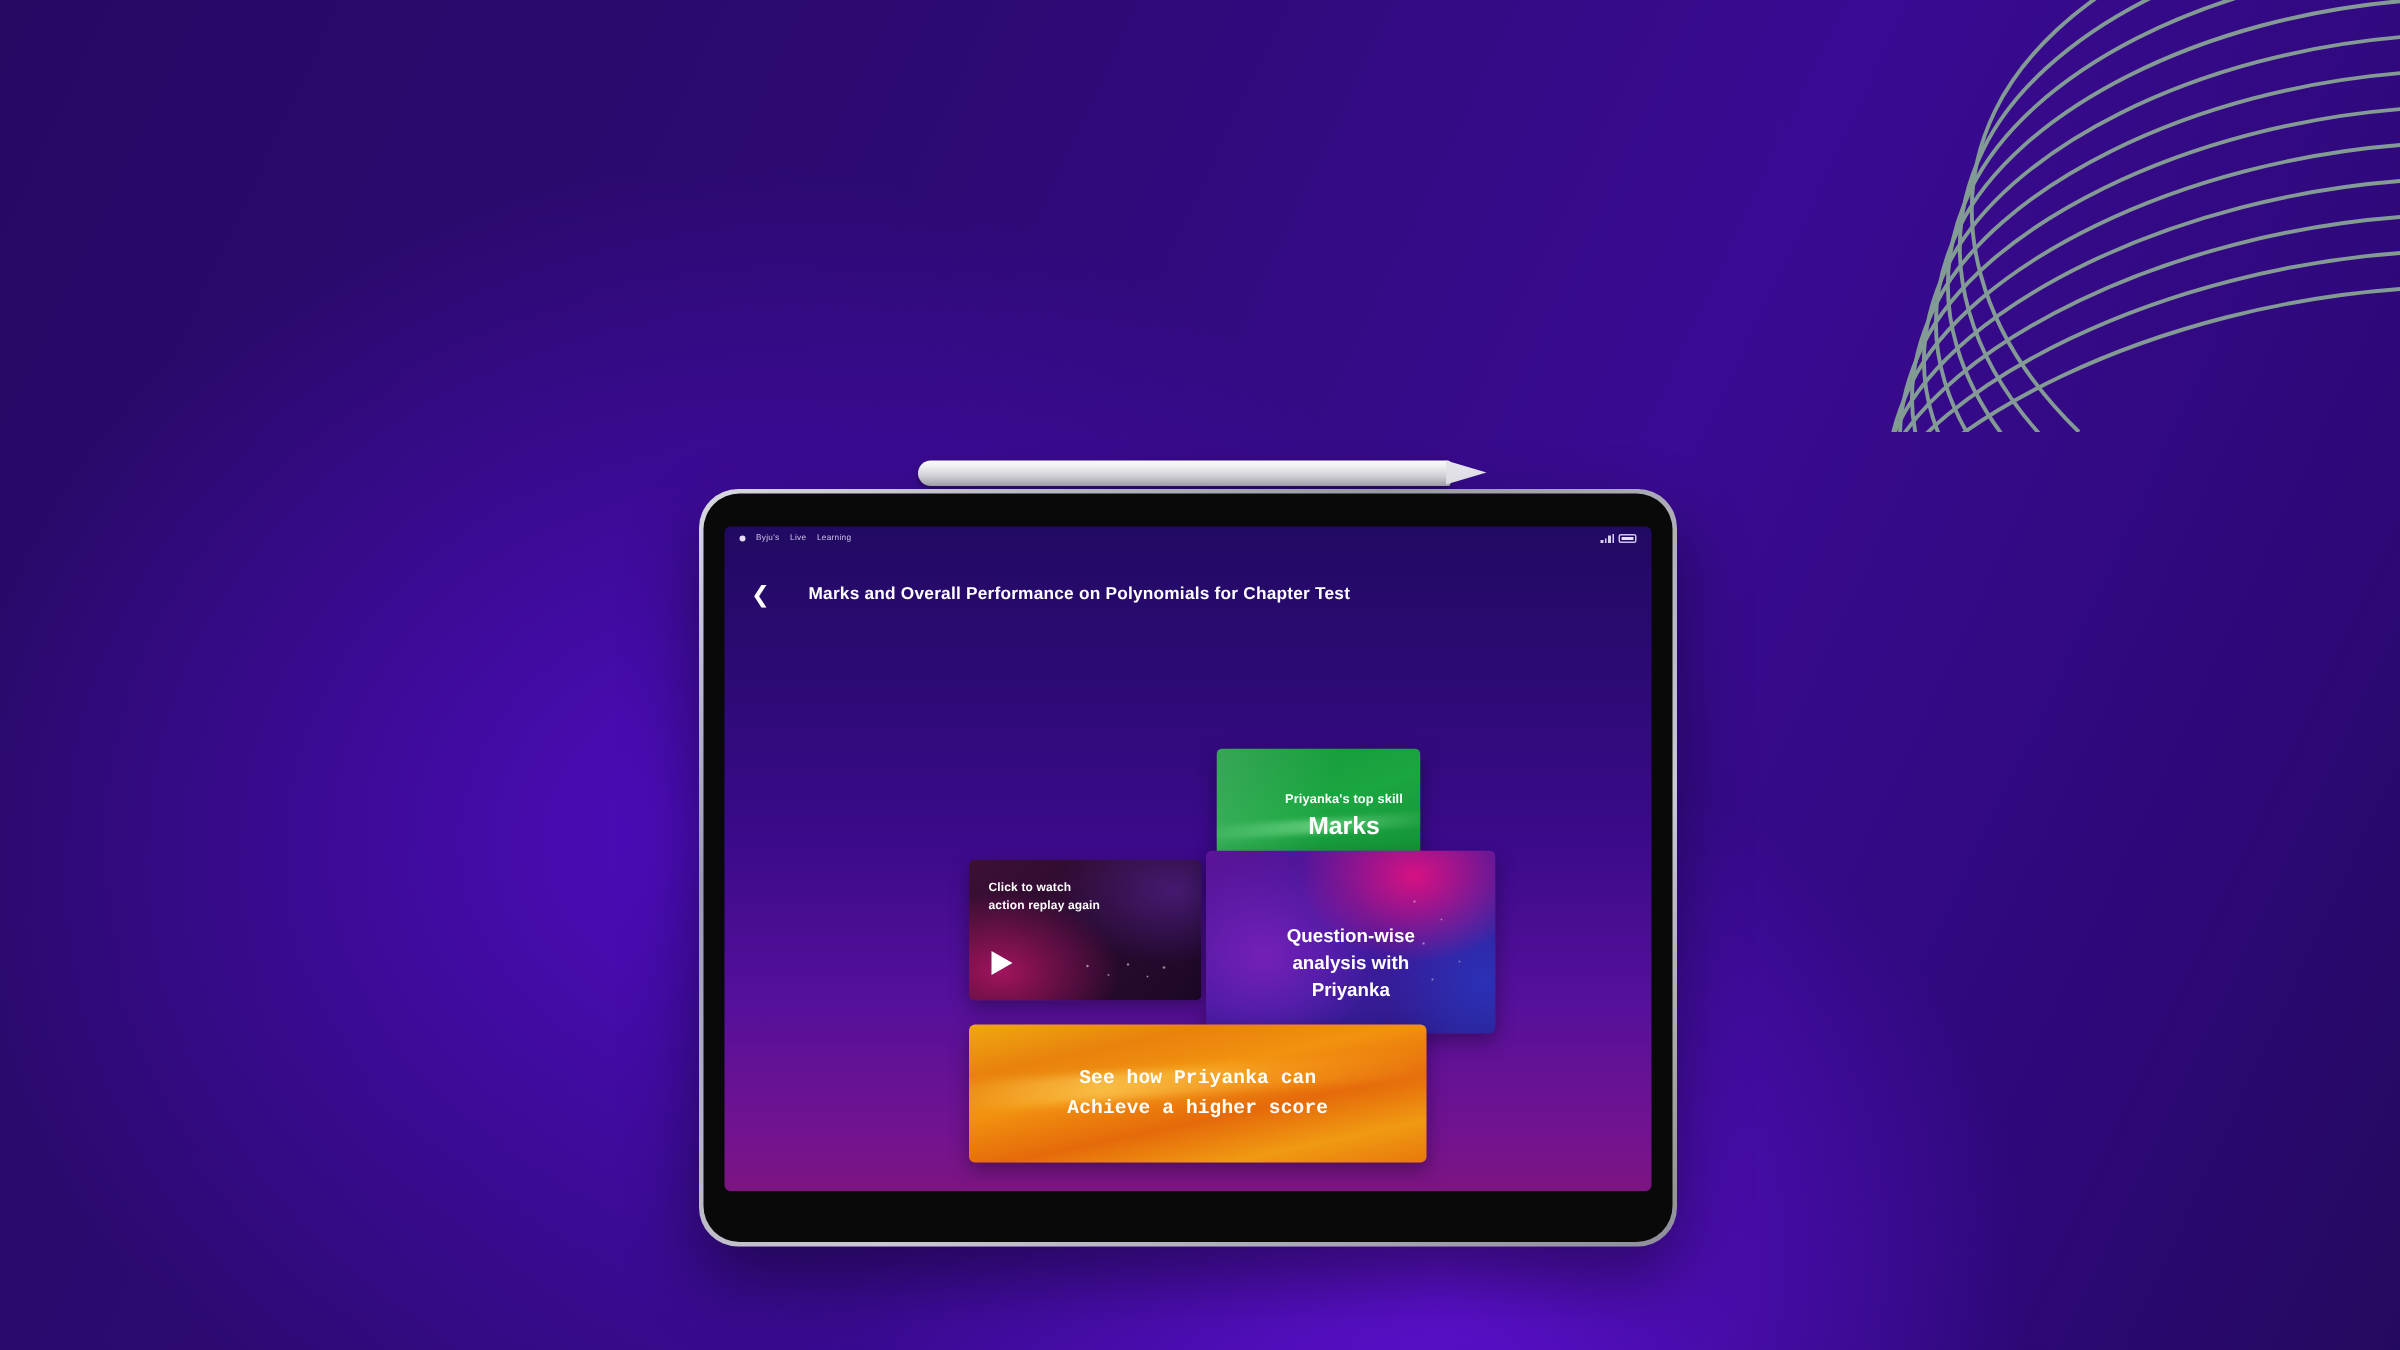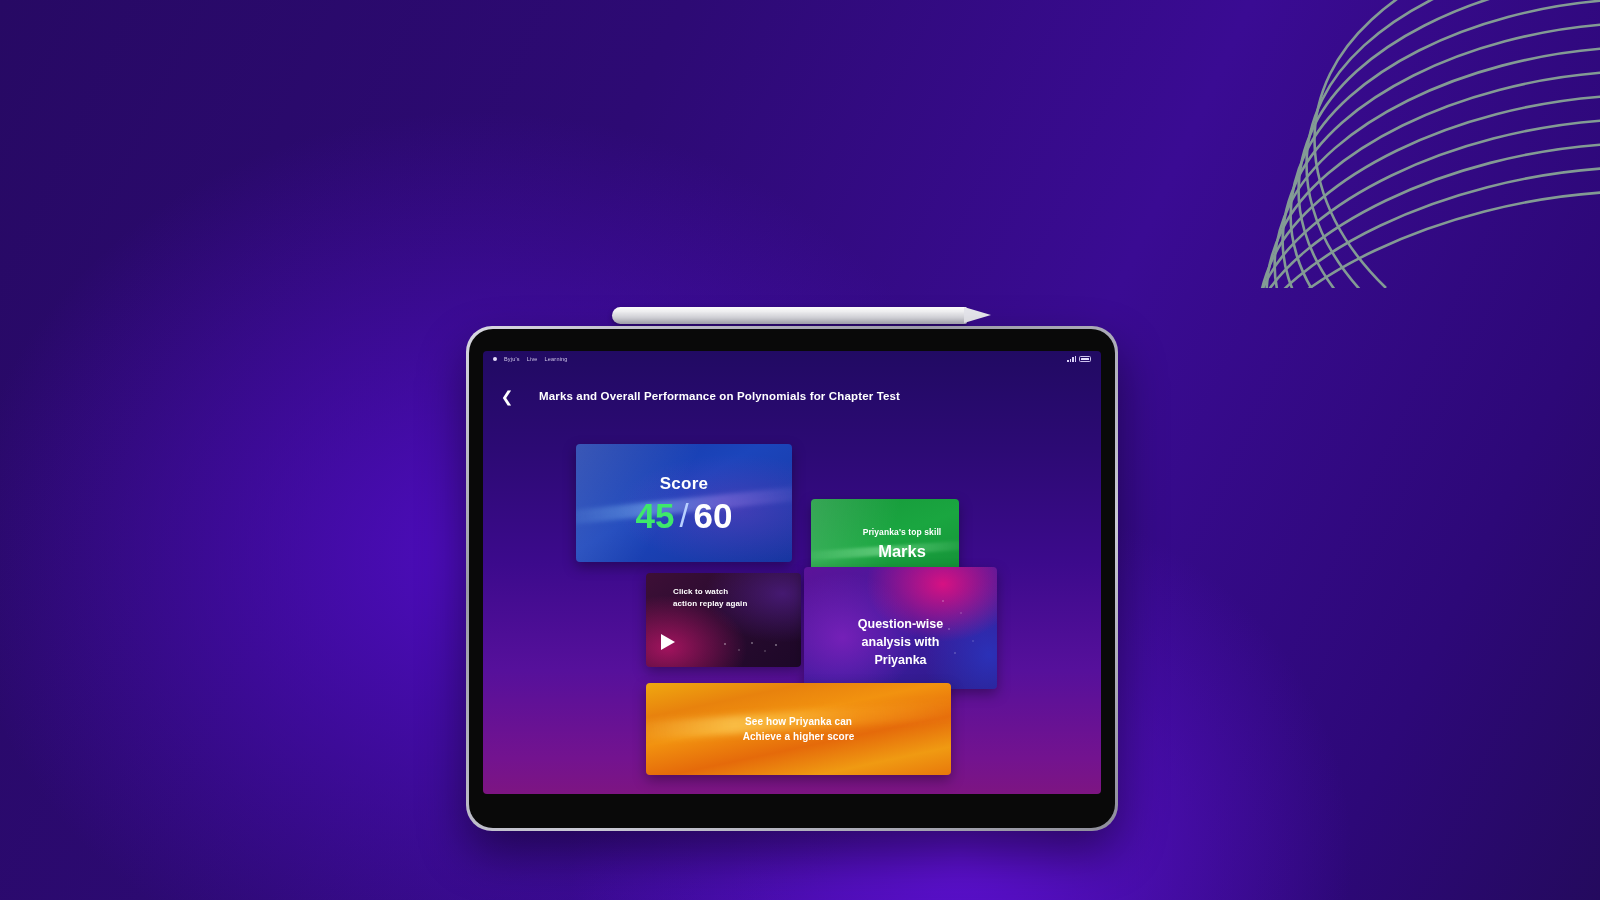--- a/index.html
+++ b/index.html
@@ -162,21 +162,21 @@
     position:relative; z-index:1;
     display:flex; align-items:center; gap:2px;
     font-size:35px; font-weight:bold; line-height:1;
   }
   #card-score .s-got { color:#3ee86b; }
   #card-score .s-sep { color:#b9d0ff; font-weight:400; font-size:33px; padding:0 3px; }
   #card-score .s-tot { color:#ffffff; }
 
   
   #card-skill {
-    left:328px; top:148px; width:148px; height:90px;
+    left:328px; top:148px; width:136px; height:90px;
     background:
       linear-gradient(100deg, rgba(255,255,255,0.14) 0%, rgba(255,255,255,0) 55%),
       linear-gradient(160deg, #16973a 0%, #1aa640 46%, #138c35 100%);
     display:flex; flex-direction:column; align-items:center; justify-content:center;padding-left:34px;
   }
   #card-skill .streak {
     position:absolute; left:-8%; top:52%;
     width:120%; height:9px;
     background:linear-gradient(90deg, rgba(255,255,255,0) 0%, rgba(190,255,200,0.38) 45%, rgba(255,255,255,0) 100%);
     transform:rotate(-4deg); filter:blur(1.6px);
@@ -190,21 +190,21 @@
     font-size:16.5px; font-weight:bold;
   }
 
   
   #card-replay {
     left:163px; top:222px; width:155px; height:94px;
     background:
       radial-gradient(ellipse 120px 80px at 14% 80%, rgba(232,24,120,0.62) 0%, rgba(232,24,120,0) 66%),
       radial-gradient(ellipse 110px 70px at 88% 22%, rgba(100,40,180,0.5) 0%, rgba(100,40,180,0) 70%),
       linear-gradient(135deg, #3d0f36 0%, #2a0b30 46%, #1d0828 100%);
-    padding:13px 0 0 27px;
+    padding:13px 0 0 13px;
   }
   #card-replay .replay-text {
     font-size:8px; font-weight:bold; line-height:1.45; letter-spacing:0.1px;
   }
   #play-icon {
     position:absolute; left:15px; bottom:17px;
     width:0; height:0;
     border-top:8px solid transparent;
     border-bottom:8px solid transparent;
     border-left:14px solid #ffffff;
@@ -256,22 +256,23 @@
   }
   #card-achieve .ribbon {
     position:absolute; left:-6%; top:30%;
     width:115%; height:18px;
     background:linear-gradient(90deg, rgba(255,220,90,0) 0%, rgba(255,222,110,0.55) 30%, rgba(255,180,40,0.3) 66%, rgba(255,230,120,0) 100%);
     transform:rotate(-4deg); filter:blur(3px);
   }
   #card-achieve .achieve-text {
     position:relative; z-index:1;
     text-align:center;
-    font-size:10px; font-weight:bold; line-height:1.55; letter-spacing:0.1px;
+    font-size:13px; font-weight:bold; line-height:1.55; letter-spacing:0.1px;
     color:#ffffff;
+    font-family:Liberation Mono, monospace;
   }
 </style>
 </head>
 <body>
 
 <div id="banner">
 
   <svg id="arcs" viewBox="0 0 430 300" preserveAspectRatio="none">
     <g fill="none" stroke="#8aa896" stroke-width="2.6" opacity="0.92">
       <path d="M430,-60 C300,-50 188,8 150,86 C116,156 140,236 206,300"></path>
@@ -319,29 +320,20 @@
           </div>
         </div>
 
         <div id="app-header">
           <div id="back-chevron">❮</div>
           <div id="header-title">Marks and Overall Performance on Polynomials for Chapter Test</div>
         </div>
 
         <div id="cards">
 
-          <div class="card" id="card-score">
-            <div class="streak"></div>
-            <div class="score-label">Score</div>
-            <div class="score-nums">
-              <span class="s-got">45</span>
-              <span class="s-sep">/</span>
-              <span class="s-tot">60</span>
-            </div>
-          </div>
 
           <div class="card" id="card-skill">
             <div class="streak"></div>
             <div class="skill-top">Priyanka's top skill</div>
             <div class="skill-name">Marks</div>
           </div>
 
           <div class="card" id="card-replay">
             <div class="replay-text">
               <div>Click to watch</div>

